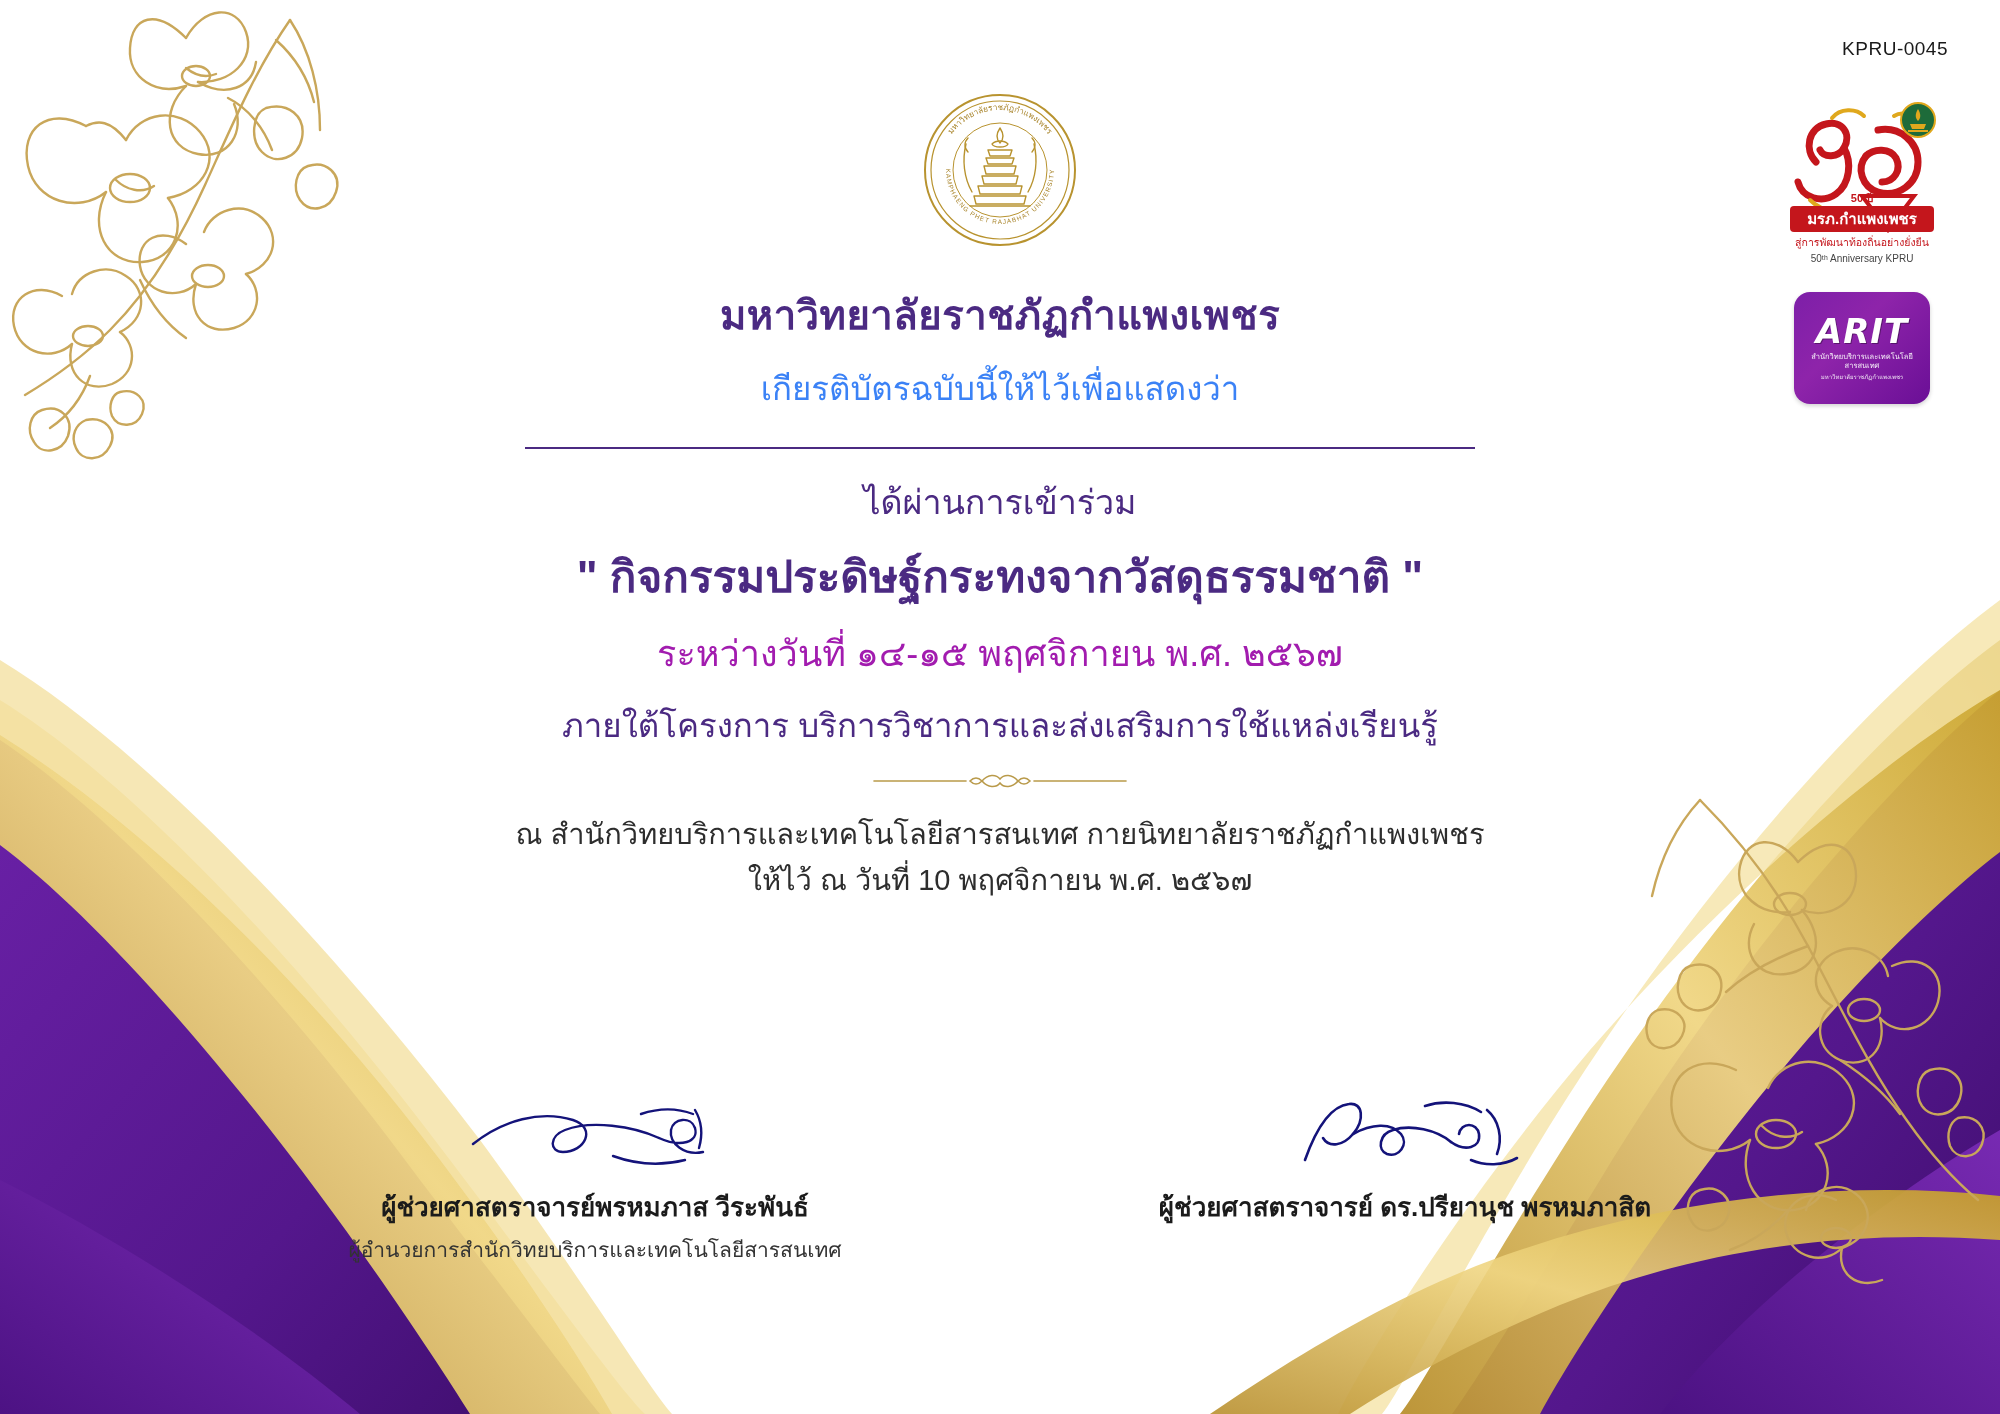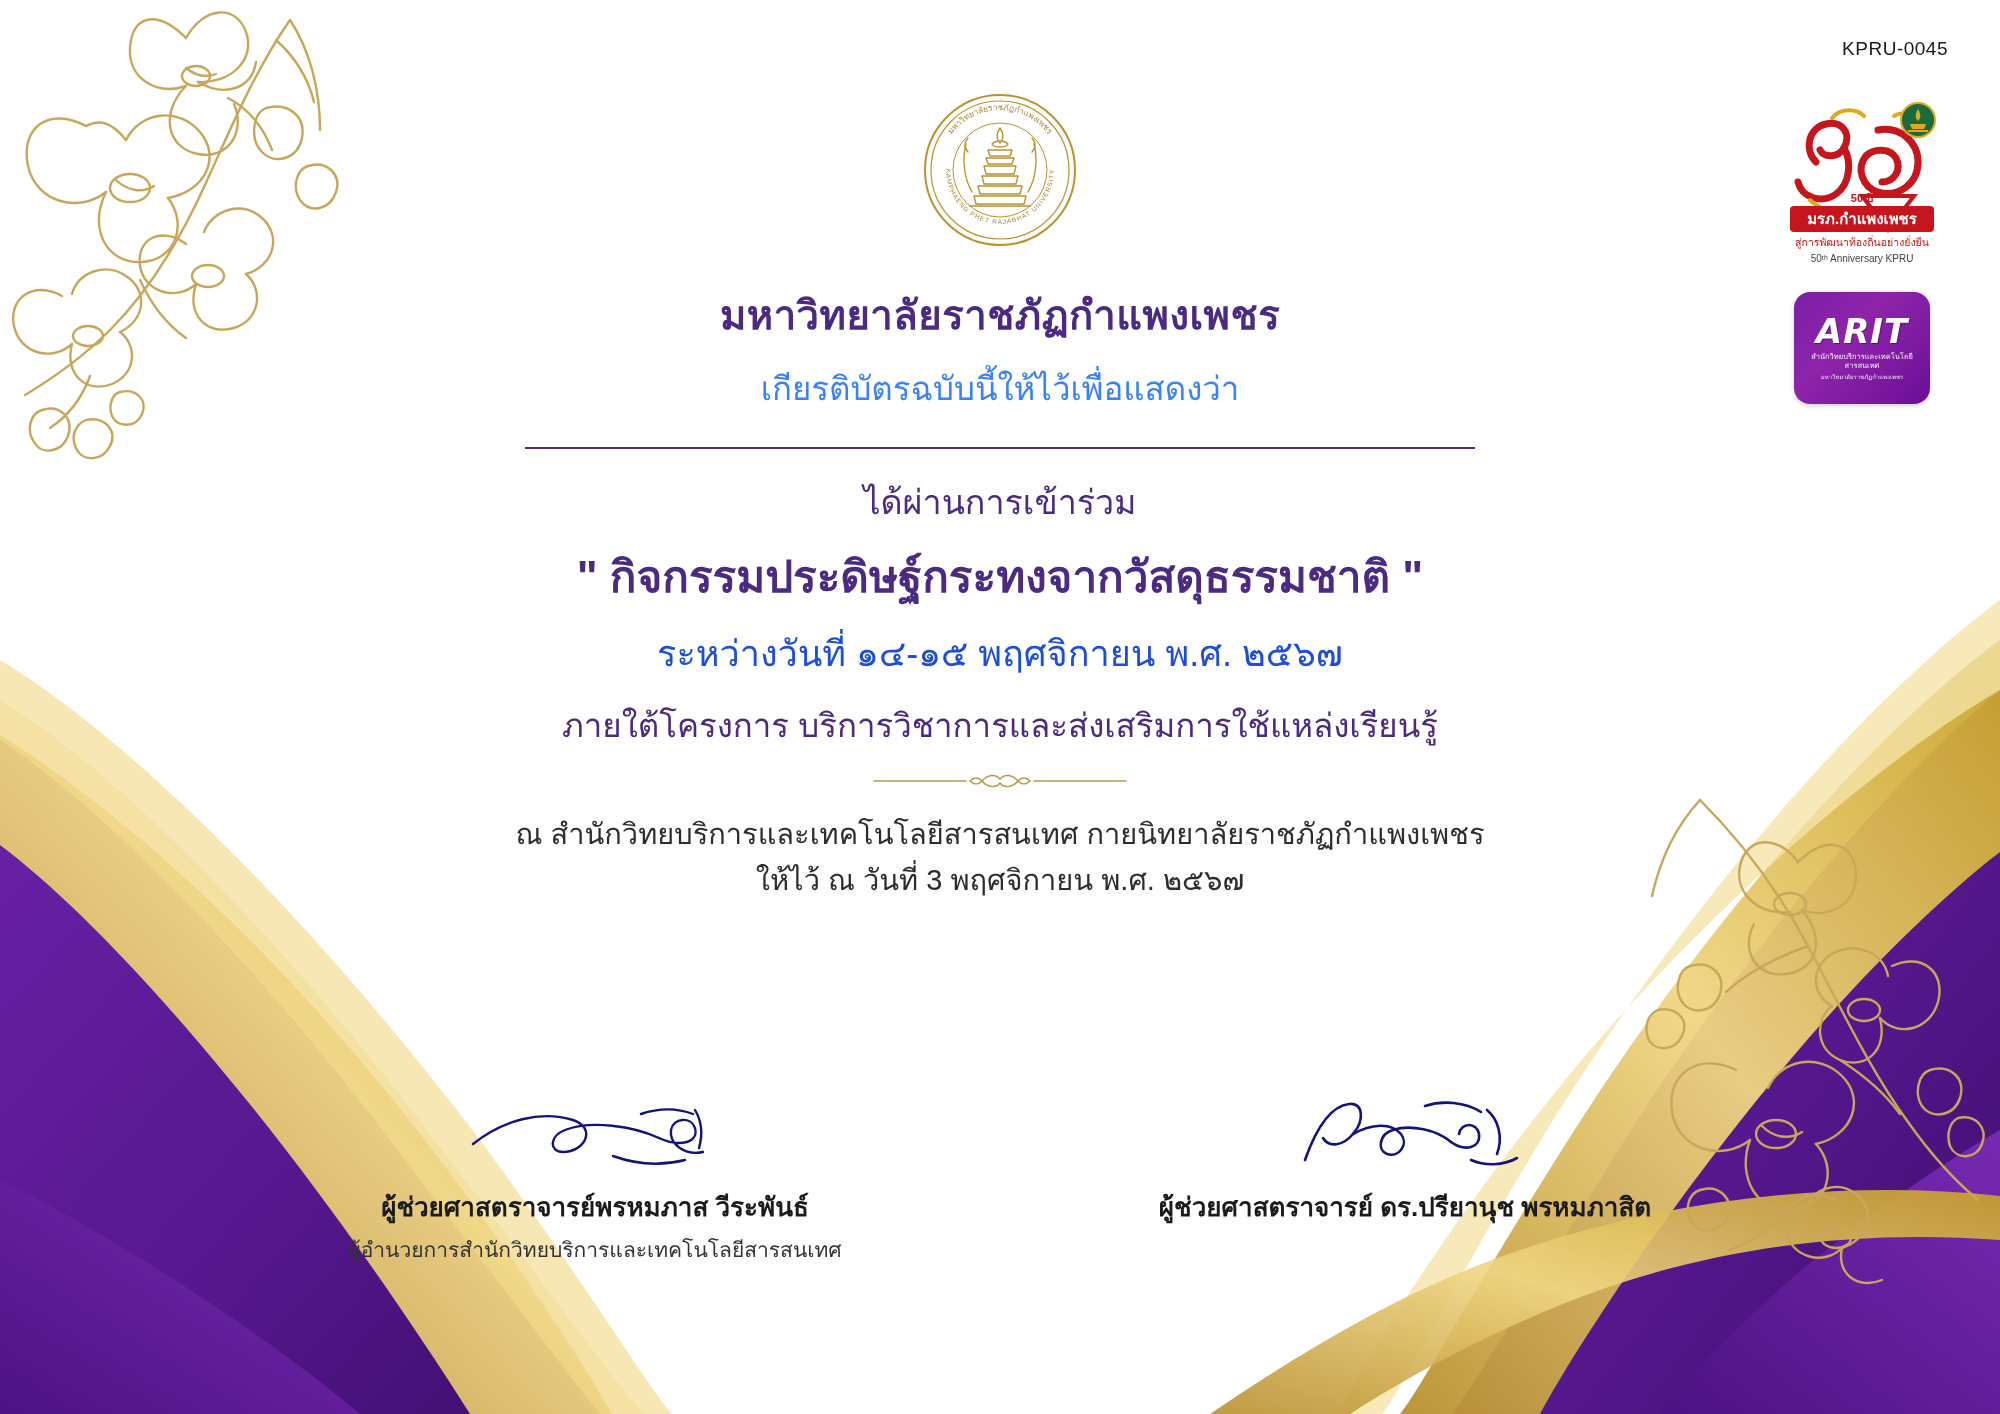--- a/index.html
+++ b/index.html
@@ -154,21 +154,21 @@
   }
   .activity {
     margin-top: 12px;
     font-size: 44px;
     font-weight: bold;
     color: #4b2a82;
   }
   .date-range {
     margin-top: 14px;
     font-size: 36px;
-    color: #1d4ed8;
+    color: #a21caf;
   }
   .project {
     margin-top: 17px;
     font-size: 33px;
     color: #4b2a82;
   }
 
   .flourish {
     margin: 16px auto 0;
     width: 260px;
@@ -440,21 +440,21 @@
       <svg width="260" height="26" viewBox="0 0 260 26" fill="none" stroke="#b99a4a" stroke-width="1.6" stroke-linecap="round" xmlns="http://www.w3.org/2000/svg">
         <path d="M4,13 L96,13"></path>
         <path d="M164,13 L256,13"></path>
         <path d="M112,13 C118,6 126,6 130,11 C134,6 142,6 148,13 C142,20 134,20 130,15 C126,20 118,20 112,13Z"></path>
         <path d="M100,13 C104,9 108,9 112,13 C108,17 104,17 100,13Z"></path>
         <path d="M148,13 C152,9 156,9 160,13 C156,17 152,17 148,13Z"></path>
       </svg>
     </div>
 
     <div class="venue">ณ สำนักวิทยบริการและเทคโนโลยีสารสนเทศ กายนิทยาลัยราชภัฏกำแพงเพชร</div>
-    <div class="issued">ให้ไว้ ณ วันที่ 3 พฤศจิกายน พ.ศ. ๒๕๖๗</div>
+    <div class="issued">ให้ไว้ ณ วันที่ 10 พฤศจิกายน พ.ศ. ๒๕๖๗</div>
   </div>
 
   <div class="signatures">
 
     <div class="sig-block">
       <div class="sig-mark">
         <svg width="300" height="90" viewBox="0 0 300 90" fill="none" stroke="#14137a" stroke-width="2.4" stroke-linecap="round" stroke-linejoin="round" xmlns="http://www.w3.org/2000/svg">
           <path d="M28,54 C58,30 96,20 128,30 C152,38 140,62 118,62 C104,62 104,46 120,40 C146,30 188,36 214,48"></path>
           <path d="M214,48 C236,58 254,52 250,38 C246,26 228,28 226,40 C224,54 240,66 258,62"></path>
           <path d="M196,24 C214,18 232,18 248,24"></path>

